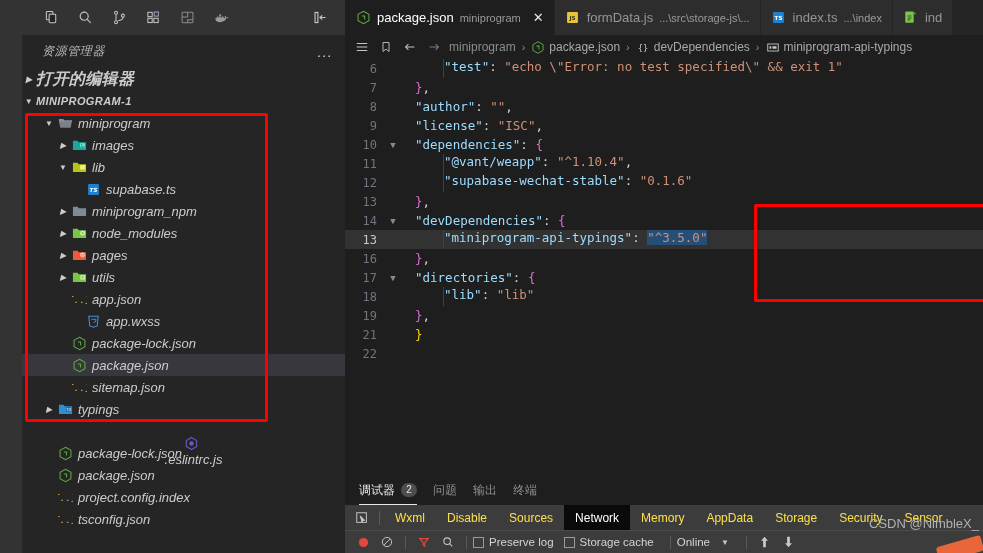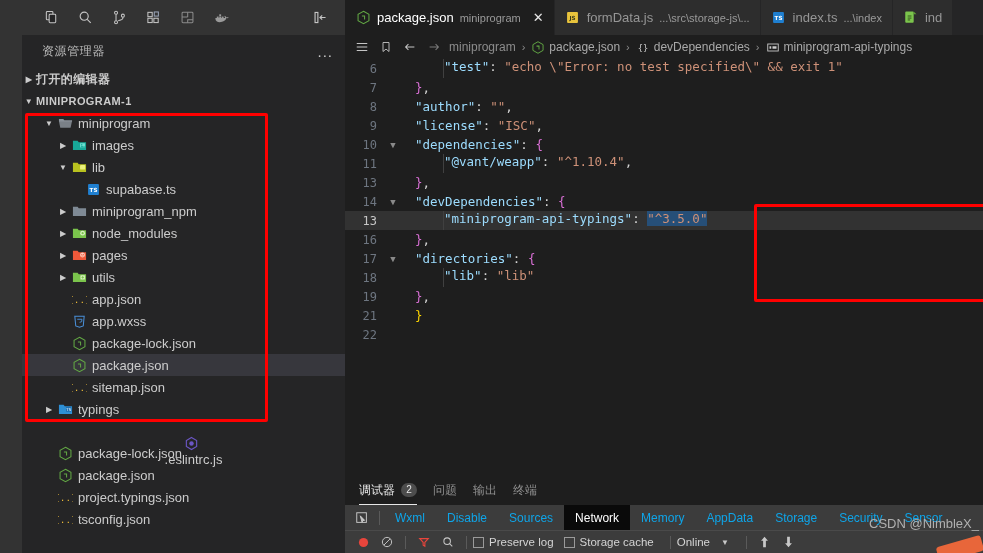--- a/index.html
+++ b/index.html
@@ -32,21 +32,21 @@
   }
   .icon-bar .ic {
     width: 34px; height: 35px;
     display: flex; align-items: center; justify-content: center;
     color: #c5c5c5;
   }
   .icon-bar .ic.first { margin-left: 12px; }
   .icon-bar .spacer { flex: 1; }
   .icon-bar .ic.collapse { margin-right: 8px; }
 
-  .side-body { flex: 1; background: #252526; padding-left: 22px; overflow: hidden; }
+  .side-body { flex: 1; background: #252526; padding-left: 22px; overflow: hidden; font-style: italic; }
 
   .explorer-title {
     height: 33px; display: flex; align-items: center;
     padding-left: 20px; padding-right: 12px;
     font-size: 11px; color: #bbbbbb; letter-spacing: .6px;
   }
   .explorer-title .lbl { flex: 1; font-size: 12px; }
   .explorer-title .dots { color: #cccccc; font-size: 15px; letter-spacing: 1px; line-height: 8px;}
 
   .tree-row {
@@ -138,21 +138,21 @@
     padding:0 5px; line-height:14px; min-width:16px; text-align:center;
   }
 
   .devtools-tabs {
     height: 25px; background: #3c3c3c; display: flex; align-items: center;
     flex: 0 0 25px; gap: 0; padding-left: 4px;
   }
   .dt-ic { width:26px; height:25px; display:flex; align-items:center; justify-content:center; color:#c8c8c8;}
   .dt-div { width:1px; height:14px; background:#5a5a5a; margin:0 4px; }
   .dtab { padding: 0 11px; height:25px; display:flex; align-items:center;
-          font-size:12px; color:#0ea5e9; }
+          font-size:12px; color:#fde047; }
   .dtab.active { background: #0a0a0a; color:#ffffff; }
 
   .devtools-toolbar {
     height: 23px; background: #3c3c3c; display: flex; align-items: center;
     flex: 0 0 23px; gap: 0; padding-left: 6px; font-size: 11.5px; color: #d4d4d4;
     border-top: 1px solid #4a4a4a;
   }
   .tb-ic { width: 24px; height: 23px; display:flex; align-items:center; justify-content:center; }
   .tb-div { width:1px; height:13px; background:#5a5a5a; margin:0 6px; }
   .chk { display:flex; align-items:center; gap:5px; margin-right:10px; }
@@ -241,21 +241,21 @@
     </div>
 
     <div class="side-body">
       <div class="explorer-title">
         <span class="lbl">资源管理器</span>
         <span class="dots">...</span>
       </div>
 
       <div class="tree-row section">
         <span class="twisty">▶</span>
-        <span style="font-size:12px;">打开的编辑器</span>
+        <span style="font-size:16px;">打开的编辑器</span>
       </div>
       <div class="tree-row section">
         <span class="twisty">▼</span>
         <span>MINIPROGRAM-1</span>
       </div>
 
       <div id="tree-container">
           <div class="tree-row" style="padding-left: 20px;">
             <span class="twisty">▼</span>
             <span class="ficon">
@@ -344,21 +344,21 @@
           </div>
           <div class="tree-row" style="padding-left: 34px;">
             <span class="twisty"></span>
             <span class="ficon">
               <svg class="fsvg" viewBox="0 0 16 16">
                 <text x="8" y="12" font-size="10" fill="#e8b839" text-anchor="middle" font-family="DejaVu Sans Mono">{..}</text>
               </svg>
             </span>
             <span class="flabel">app.json</span>
           </div>
-          <div class="tree-row" style="padding-left: 34px;">
+          <div class="tree-row" style="padding-left: 48px;">
             <span class="twisty"></span>
             <span class="ficon">
               <svg class="fsvg" viewBox="0 0 16 16">
                 <path d="M3 2.5h10l-1 10.2L8 14l-4-1.3z" fill="none" stroke="#4a90d9" stroke-width="1.1"></path>
                 <path d="M5.6 5.6h5l-.3 2.6-2.2.7" stroke="#4a90d9" stroke-width="1" fill="none"></path>
               </svg>
             </span>
             <span class="flabel">app.wxss</span>
           </div>
           <div class="tree-row" style="padding-left: 34px;">
@@ -431,21 +431,21 @@
             </span>
             <span class="flabel">package.json</span>
           </div>
           <div class="tree-row" style="padding-left: 20px;">
             <span class="twisty"></span>
             <span class="ficon">
               <svg class="fsvg" viewBox="0 0 16 16">
                 <text x="8" y="12" font-size="10" fill="#e8b839" text-anchor="middle" font-family="DejaVu Sans Mono">{..}</text>
               </svg>
             </span>
-            <span class="flabel">project.typings.json</span>
+            <span class="flabel">project.config.index</span>
           </div>
           <div class="tree-row" style="padding-left: 20px;">
             <span class="twisty"></span>
             <span class="ficon">
               <svg class="fsvg" viewBox="0 0 16 16">
                 <text x="8" y="12" font-size="10" fill="#e8b839" text-anchor="middle" font-family="DejaVu Sans Mono">{..}</text>
               </svg>
             </span>
             <span class="flabel">tsconfig.json</span>
           </div>
@@ -560,20 +560,21 @@
     </div>
 
     <div class="editor">
       <div id="code-container">
           <div class="code-line"><span class="lnum">6</span><span class="fold"></span><span class="ctext" style="padding-left:28px;position:relative;"><span class="indent-guide" style="margin-left:14px"></span><span class="k">"test"</span><span class="p">: </span><span class="s">"echo \"Error: no test specified\" &amp;&amp; exit 1"</span></span></div>
           <div class="code-line"><span class="lnum">7</span><span class="fold"></span><span class="ctext" style="padding-left:14px;position:relative;"><span class="b1">}</span><span class="p">,</span></span></div>
           <div class="code-line"><span class="lnum">8</span><span class="fold"></span><span class="ctext" style="padding-left:14px;position:relative;"><span class="k">"author"</span><span class="p">: </span><span class="s">""</span><span class="p">,</span></span></div>
           <div class="code-line"><span class="lnum">9</span><span class="fold"></span><span class="ctext" style="padding-left:14px;position:relative;"><span class="k">"license"</span><span class="p">: </span><span class="s">"ISC"</span><span class="p">,</span></span></div>
           <div class="code-line"><span class="lnum">10</span><span class="fold">▼</span><span class="ctext" style="padding-left:14px;position:relative;"><span class="k">"dependencies"</span><span class="p">: </span><span class="b1">{</span></span></div>
           <div class="code-line"><span class="lnum">11</span><span class="fold"></span><span class="ctext" style="padding-left:28px;position:relative;"><span class="indent-guide" style="margin-left:14px"></span><span class="k">"@vant/weapp"</span><span class="p">: </span><span class="s">"^1.10.4"</span><span class="p">,</span></span></div>
+          <div class="code-line"><span class="lnum">12</span><span class="fold"></span><span class="ctext" style="padding-left:28px;position:relative;"><span class="indent-guide" style="margin-left:14px"></span><span class="k">"supabase-wechat-stable"</span><span class="p">: </span><span class="s">"0.1.6"</span></span></div>
           <div class="code-line"><span class="lnum">13</span><span class="fold"></span><span class="ctext" style="padding-left:14px;position:relative;"><span class="b1">}</span><span class="p">,</span></span></div>
           <div class="code-line"><span class="lnum">14</span><span class="fold">▼</span><span class="ctext" style="padding-left:14px;position:relative;"><span class="k">"devDependencies"</span><span class="p">: </span><span class="b1">{</span></span></div>
           <div class="code-line active"><span class="lnum">13</span><span class="fold"></span><span class="ctext" style="padding-left:28px;position:relative;"><span class="indent-guide" style="margin-left:14px"></span><span class="k">"miniprogram-api-typings"</span><span class="p">: </span><span class="s sel">"^3.5.0"</span></span></div>
           <div class="code-line"><span class="lnum">16</span><span class="fold"></span><span class="ctext" style="padding-left:14px;position:relative;"><span class="b1">}</span><span class="p">,</span></span></div>
           <div class="code-line"><span class="lnum">17</span><span class="fold">▼</span><span class="ctext" style="padding-left:14px;position:relative;"><span class="k">"directories"</span><span class="p">: </span><span class="b1">{</span></span></div>
           <div class="code-line"><span class="lnum">18</span><span class="fold"></span><span class="ctext" style="padding-left:28px;position:relative;"><span class="indent-guide" style="margin-left:14px"></span><span class="k">"lib"</span><span class="p">: </span><span class="s">"lib"</span></span></div>
           <div class="code-line"><span class="lnum">19</span><span class="fold"></span><span class="ctext" style="padding-left:14px;position:relative;"><span class="b1">}</span><span class="p">,</span></span></div>
           <div class="code-line"><span class="lnum">21</span><span class="fold"></span><span class="ctext" style="padding-left:14px;position:relative;"><span class="b2">}</span></span></div>
           <div class="code-line"><span class="lnum">22</span><span class="fold"></span><span class="ctext" style="padding-left:14px;position:relative;"></span></div>
         </div>

